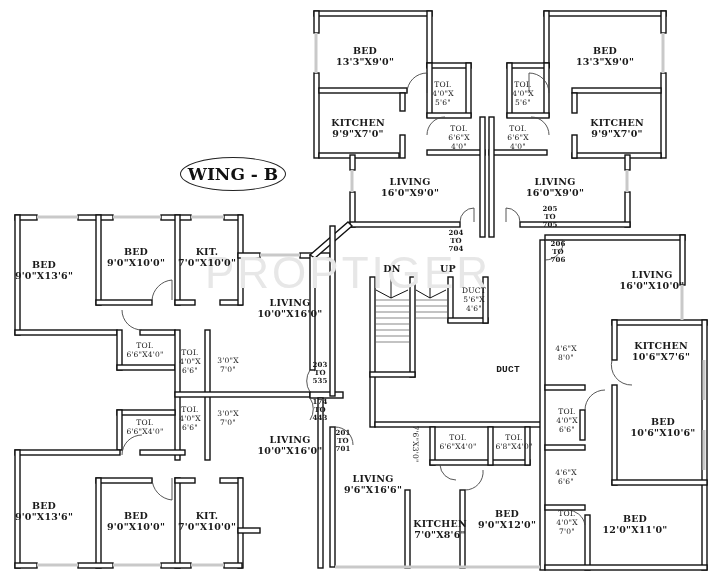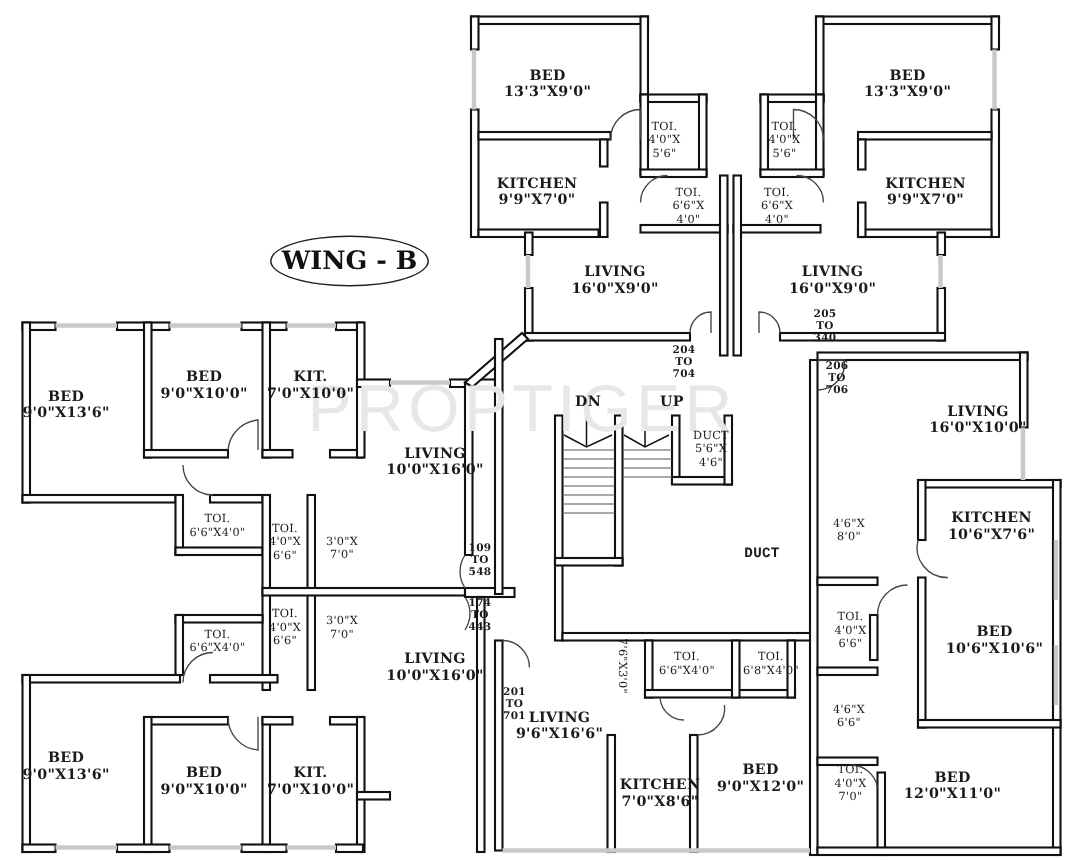--- a/index.html
+++ b/index.html
@@ -366,38 +366,38 @@
       <span class="n">12'0"X11'0"</span>
     </div>
     <div class="lbl tiny" style="left: 456px; top: 217px; margin-top: 24px;">
       <span class="n">204</span>
       <span class="n">TO</span>
       <span class="n">704</span>
     </div>
     <div class="lbl tiny" style="left: 502px; top: 217px; margin-left: 48px;">
       <span class="n">205</span>
       <span class="n">TO</span>
-      <span class="n">340</span>
+      <span class="n">705</span>
     </div>
     <div class="lbl tiny" style="left: 558px; top: 252px;">
       <span class="n">206</span>
       <span class="n">TO</span>
       <span class="n">706</span>
     </div>
     <div class="lbl tiny" style="left: 320px; top: 373px;">
-      <span class="n">109</span>
-      <span class="n">TO</span>
-      <span class="n">548</span>
+      <span class="n">203</span>
+      <span class="n">TO</span>
+      <span class="n">535</span>
     </div>
     <div class="lbl tiny" style="left: 320px; top: 410px;">
       <span class="n">174</span>
       <span class="n">TO</span>
       <span class="n">443</span>
     </div>
-    <div class="lbl tiny" style="left: 343px; top: 441px; margin-top: 28px;">
+    <div class="lbl tiny" style="left: 343px; top: 441px;">
       <span class="n">201</span>
       <span class="n">TO</span>
       <span class="n">701</span>
     </div>
     <div class="lbl small vert" style="left: 415px; top: 444px;">7'6"X3'0"</div>
   </div>
 
 <span class="lbl" style="left:392px;top:268px;text-align:right;">DN</span>
 <span class="lbl" style="left:448px;top:268px;">UP</span>
 

